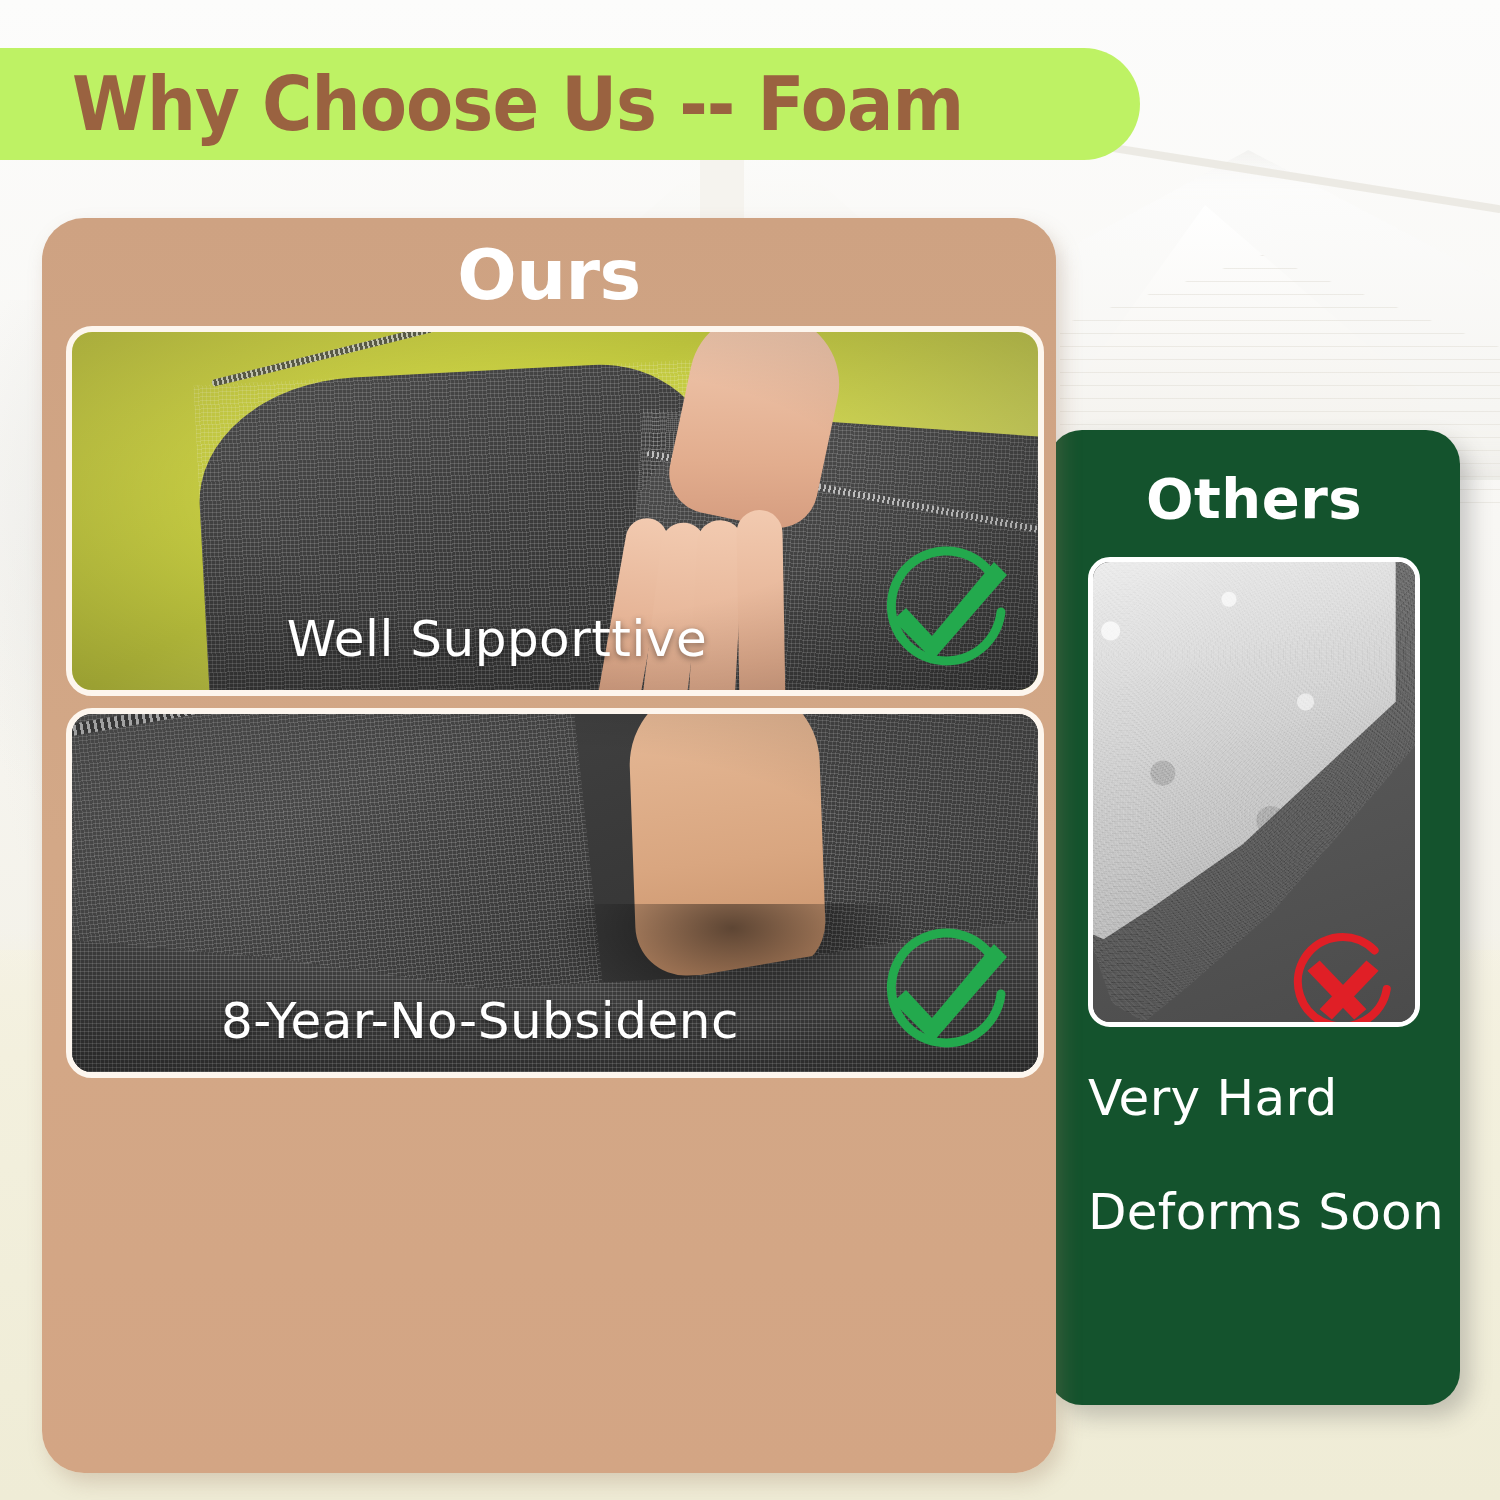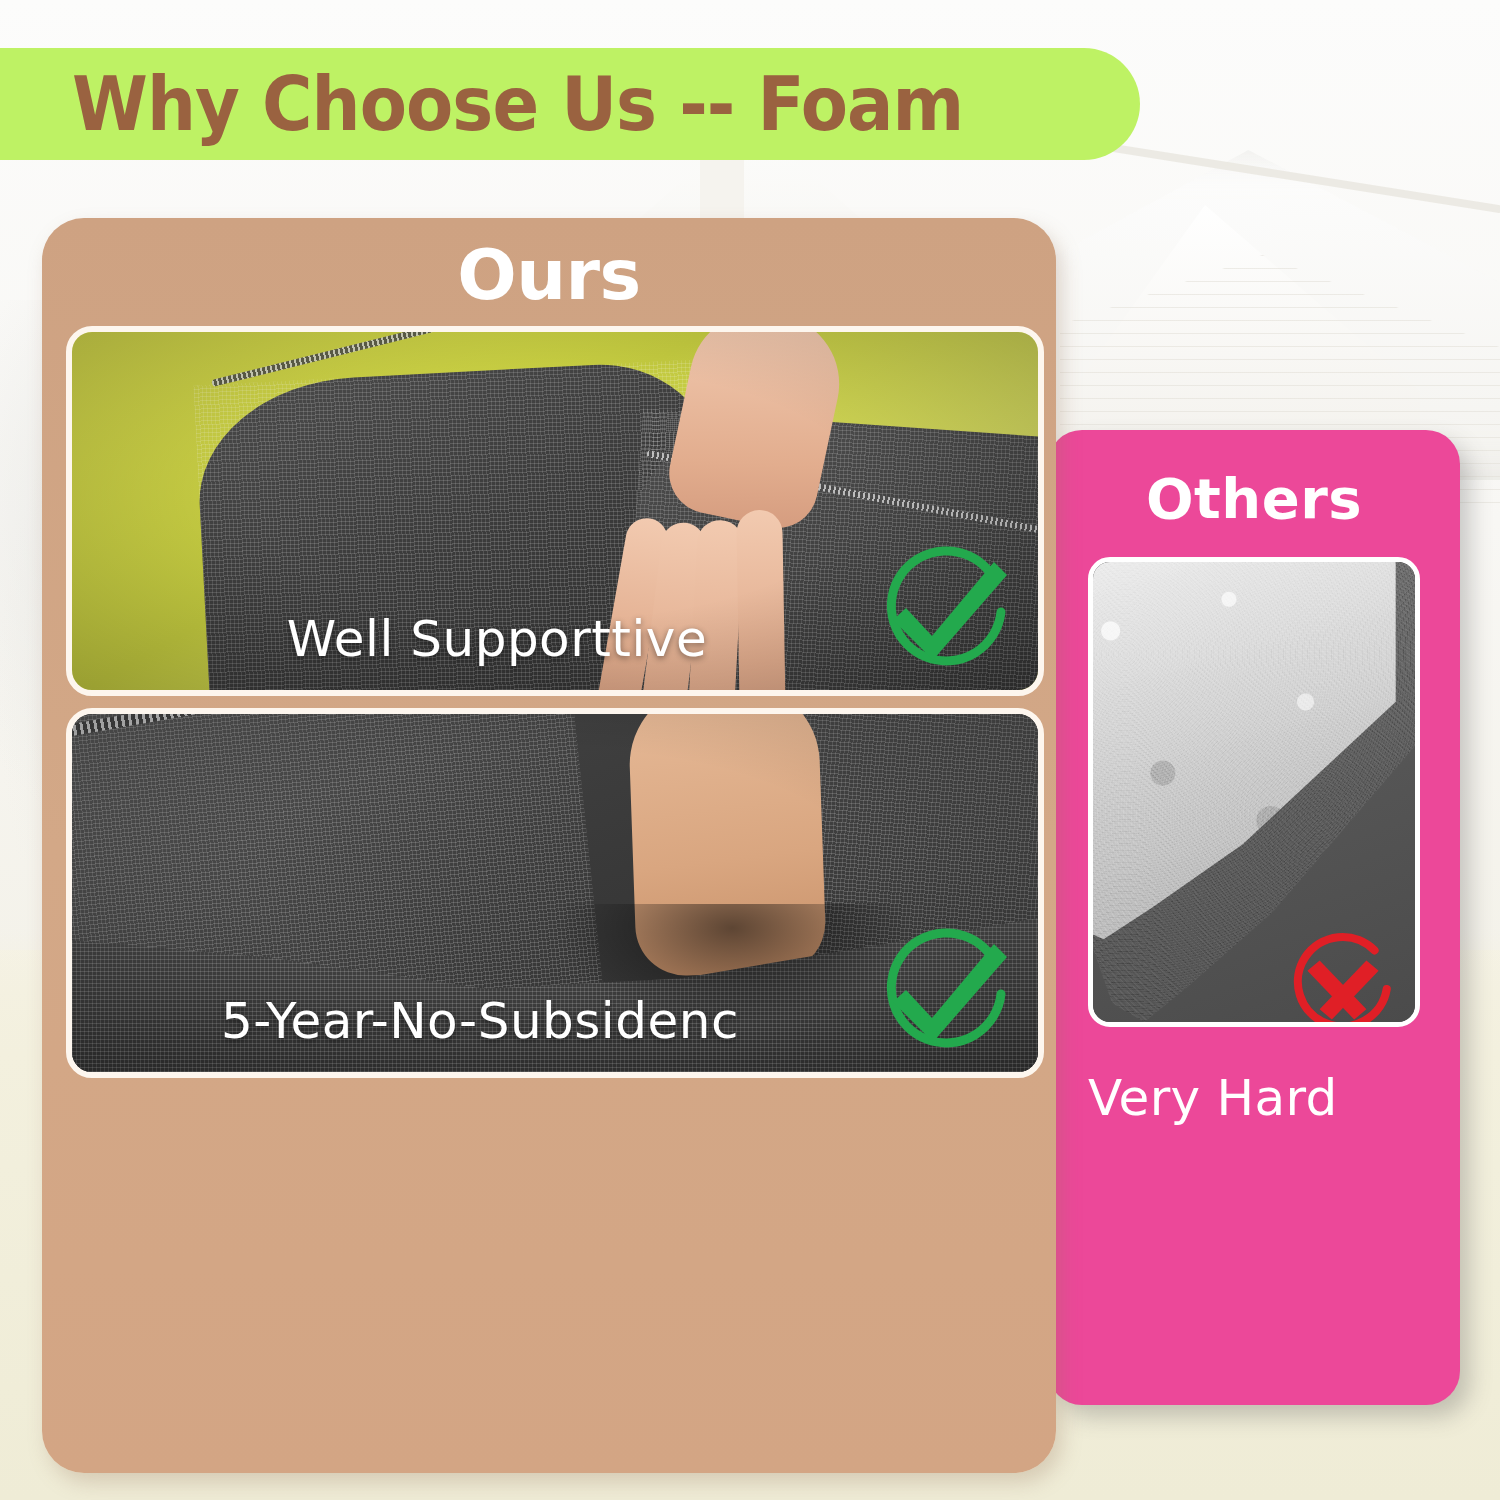--- a/index.html
+++ b/index.html
@@ -84,21 +84,21 @@
     letter-spacing:-1px;
     color:#9a6240;
     white-space:nowrap;
     transform:scaleX(.93);
     transform-origin:left center;
   }
 
   
   .others-panel{
     position:absolute;left:1048px;top:430px;width:412px;height:975px;
-    background:#ec4899;
+    background:#14532d;
     border-radius:34px;
     box-shadow:10px 12px 22px rgba(90,90,90,.30);
     overflow:hidden;
   }
   .others-title{
     margin-top:36px;
     text-align:center;
     color:#ffffff;
     font-family:"DejaVu Sans", sans-serif;
     font-size:56px;
@@ -358,20 +358,21 @@
 
       <svg class="x-badge" viewBox="0 0 120 120">
         <path d="M92 24 A44 44 0 1 0 104 62" fill="none" stroke="#e01f26" stroke-width="8" stroke-linecap="round"></path>
         <path d="M38 34 L84 82 L72 92 L26 44 Z" fill="#e01f26"></path>
         <path d="M84 34 L38 82 L50 92 L96 44 Z" fill="#e01f26"></path>
       </svg>
     </div>
 
     <div class="others-list">
       <div class="others-item">Very Hard</div>
+      <div class="others-item">Deforms Soon</div>
     </div>
   </div>
 
   <div class="ours-panel">
     <div class="ours-title">Ours</div>
 
     <div class="cards">
 
       <div class="photo-card sc1">
         <div class="cushion-a">
@@ -403,21 +404,21 @@
           </div>
         <div class="slab-r">
             <div class="weave-dark"></div>
           </div>
         <div class="ankle"></div>
         <div class="front">
             <div class="weave-dark"></div>
           </div>
         <div class="shadow-dip"></div>
         <div class="vignette"></div>
-        <div class="card-caption wide">5-Year-No-Subsidenc</div>
+        <div class="card-caption wide">8-Year-No-Subsidenc</div>
         <svg class="check-badge" viewBox="0 0 150 150">
           <path d="M118 36 A55 55 0 1 0 131 78" fill="none" stroke="#23a94d" stroke-width="9" stroke-linecap="round"></path>
           <path d="M36 74 L62 102 L124 28 L137 41 L63 126 L23 86 Z" fill="#23a94d"></path>
         </svg>
       </div>
 
     </div>
   </div>
 
 </div>

